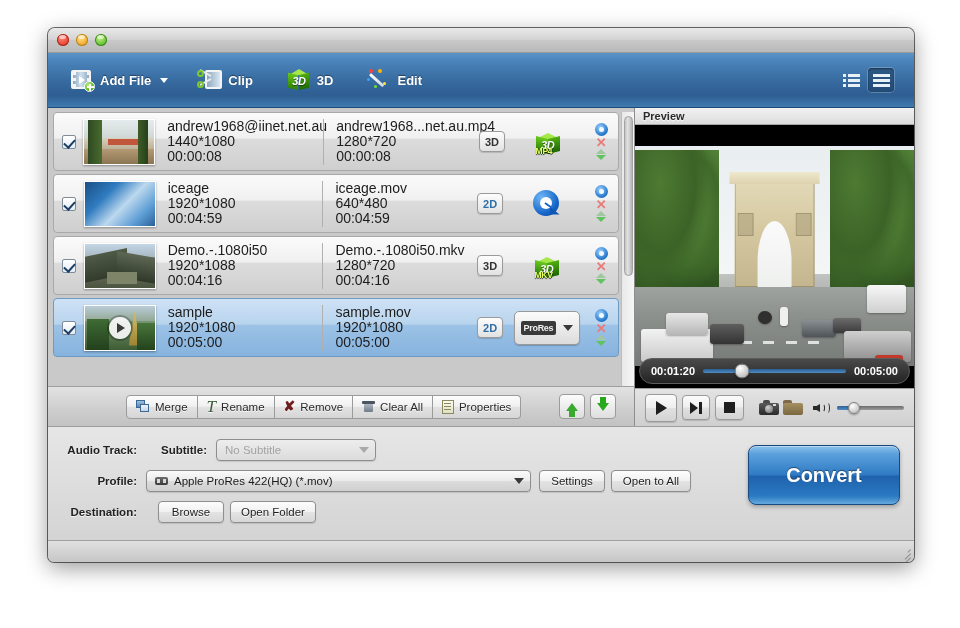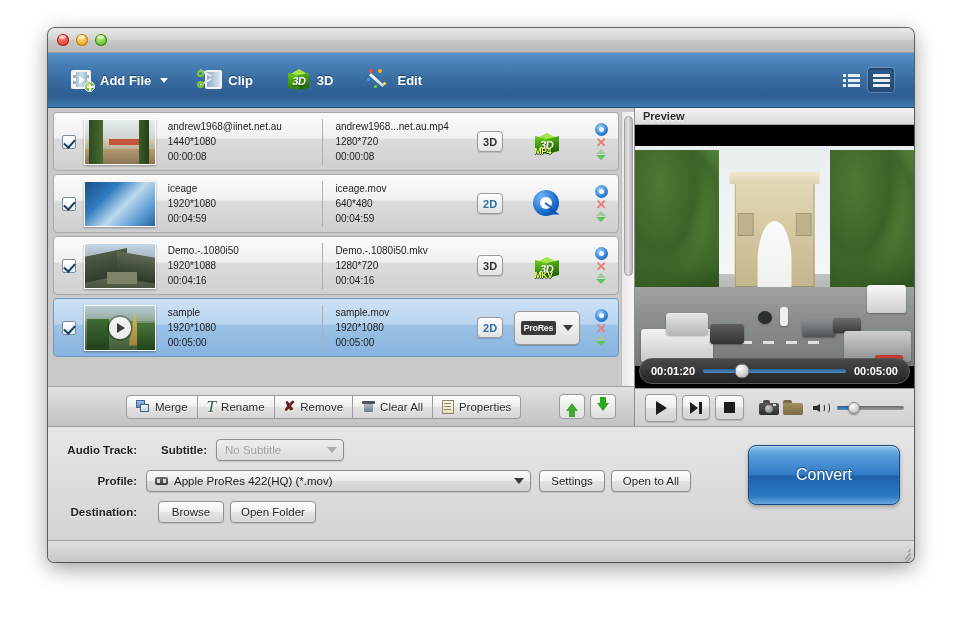--- a/index.html
+++ b/index.html
@@ -245,21 +245,21 @@
     background: rgba(255,255,255,0.88);
     box-shadow: 0 0 0 2px rgba(0,0,0,0.25);
   }
   .fthumb .playovl::after {
     content: ""; position: absolute; left: 8px; top: 6px;
     width: 0; height: 0;
     border-left: 8px solid #3a3a3a;
     border-top: 5px solid transparent; border-bottom: 5px solid transparent;
   }
   .fcol {
-    padding-left: 12px; font-size: 10px; color: #1c1c1c;
+    padding-left: 12px; font-size: 14px; color: #1c1c1c;
     line-height: 15px; white-space: nowrap;
   }
   .fcol.src { width: 168px; }
   .fcol.out { width: 152px; border-left: 1px solid #b0b0b0; height: 46px;
               display: flex; flex-direction: column; justify-content: center; }
   .fcol.src { display: flex; flex-direction: column; justify-content: center; height: 46px; }
   .fcol .nm { font-weight: normal; }
   .dbadge {
     width: 26px; height: 21px; border-radius: 4px;
     border: 1px solid #9a9a9a;
@@ -596,21 +596,21 @@
     background: radial-gradient(circle at 35% 30%, #ffffff, #c8c8c8 70%, #9e9e9e);
     border: 1px solid #828282; box-shadow: 0 1px 2px rgba(0,0,0,0.35);
   }
   
   .convert-wrap { position: absolute; right: 14px; top: 18px; }
   .convert {
     width: 152px; height: 60px; border-radius: 8px;
     background: linear-gradient(to bottom, #8dc2ea 0%, #5aa0dc 14%, #2f7ac3 50%, #1f62ac 52%, #2a79c2 86%, #65a9df 100%);
     border: 1px solid #18497f;
     display: flex; align-items: center; justify-content: center;
-    color: #ffffff; font-size: 16px; font-weight: normal;
+    color: #ffffff; font-size: 20px; font-weight: bold;
     text-shadow: 0 -1px 1px rgba(0,0,0,0.45);
     box-shadow: 0 2px 4px rgba(0,0,0,0.28), inset 0 1px 0 rgba(255,255,255,0.4);
     cursor: default;
     text-align: right;
   }
   
   .footer {
     height: 22px; flex: 0 0 22px;
     background: linear-gradient(to bottom, #e0e0e0, #c6c6c6);
     border-top: 1px solid #a0a0a0; position: relative;
@@ -997,21 +997,21 @@
           <span class="vknob" id="vol-knob" style="left: 26%;"></span>
         </span>
       </div>
     </div>
   </div>
 
   <div class="settings">
     <div class="srow">
       <span class="slabel">Audio Track:</span>
       <span class="slabel" style="width:70px">Subtitle:</span>
-      <span class="sel disabled" style="width:128px">
+      <span class="sel disabled" style="width:160px">
         <span>No Subtitle</span>
         <span class="dcar"></span>
       </span>
     </div>
     <div class="srow">
       <span class="slabel">Profile:</span>
       <span class="sel" style="width:385px">
         <span style="display:flex;align-items:center;">
           <span class="prof-ic"></span>
           <span>Apple ProRes 422(HQ) (*.mov)</span>

